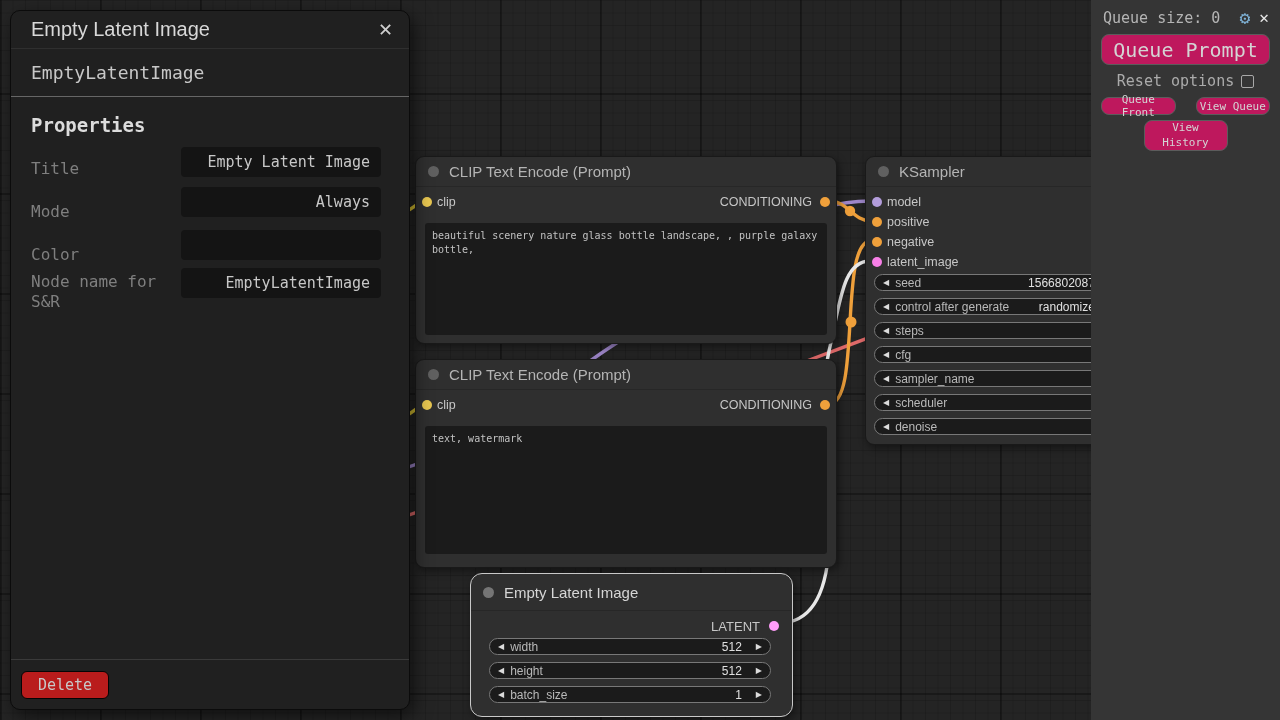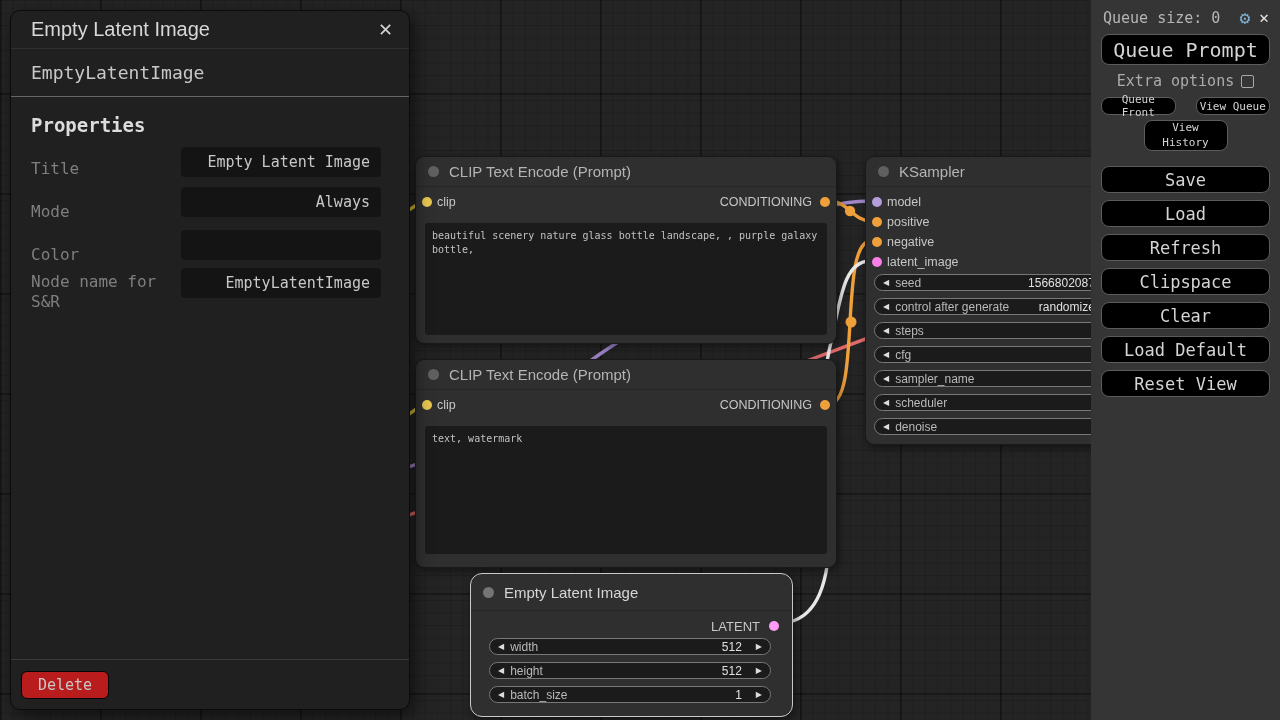--- a/index.html
+++ b/index.html
@@ -77,21 +77,21 @@
   .delete-btn { position:absolute; left:10px; top:660px; width:88px; height:28px; background:#b91c1c;
                 border:1px solid #050505; border-radius:6px; font:15px/26px "DejaVu Sans Mono",monospace;
                 color:#c8c8c8; text-align:center; }
 
   
   .sidebar { position:absolute; left:1091px; top:0; width:189px; height:720px; z-index:6;
              background:#353535; font-family:"DejaVu Sans Mono",monospace; }
   .q-row { display:flex; align-items:center; padding:9px 11px 4px 12px; font-size:15px; color:#b5b5b5; }
   .gear { margin-left:auto; font-size:18px; color:#7fb2d6; line-height:1; }
   .sb-close { margin-left:9px; font-size:16px; font-weight:bold; color:#e8e8e8; line-height:1; }
-  .btn { background:#000000; border:1px solid #5c5c5c; border-radius:8px; color:#d4d4d4;
+  .btn { background:#be185d; border:1px solid #5c5c5c; border-radius:8px; color:#d4d4d4;
          display:flex; align-items:center; justify-content:center; text-align:center; }
   .queue-prompt { margin:3px 10px 0; height:31px; font-size:20px; }
   .extra-row { display:flex; align-items:center; justify-content:center; gap:7px;
                margin-top:7px; font-size:15px; color:#ababab; }
   .checkbox { width:13px; height:13px; border:1.5px solid #a8a8a8; border-radius:2px; background:transparent; }
   .small-row { display:flex; gap:20px; margin:7px 10px 0; }
   .small-row .btn { flex:1; height:18px; font-size:11px; }
   .view-history { width:84px; height:31px; margin:5px auto 0; font-size:11px; line-height:1.3; }
   .view-history span { display:block; width:58px; }
   .menu-list { display:grid; gap:7px; margin:15px 10px 0; }
@@ -258,34 +258,25 @@
   </div>
 
   <div class="sidebar">
     <div class="q-row">
       <span>Queue size: 0</span>
       <span class="gear">⚙</span>
       <span class="sb-close">✕</span>
     </div>
     <div class="btn queue-prompt">Queue Prompt</div>
     <div class="extra-row">
-      <span>Extra options</span>
+      <span>Reset options</span>
       <span class="checkbox"></span>
     </div>
     <div class="small-row">
       <div class="btn">Queue Front</div>
       <div class="btn">View Queue</div>
     </div>
     <div class="btn view-history">
       <span>View History</span>
     </div>
-    <div class="menu-list">
-      <div class="btn">Save</div>
-      <div class="btn">Load</div>
-      <div class="btn">Refresh</div>
-      <div class="btn">Clipspace</div>
-      <div class="btn">Clear</div>
-      <div class="btn">Load Default</div>
-      <div class="btn">Reset View</div>
-    </div>
   </div>
 
 </div>
 
 </body></html>

